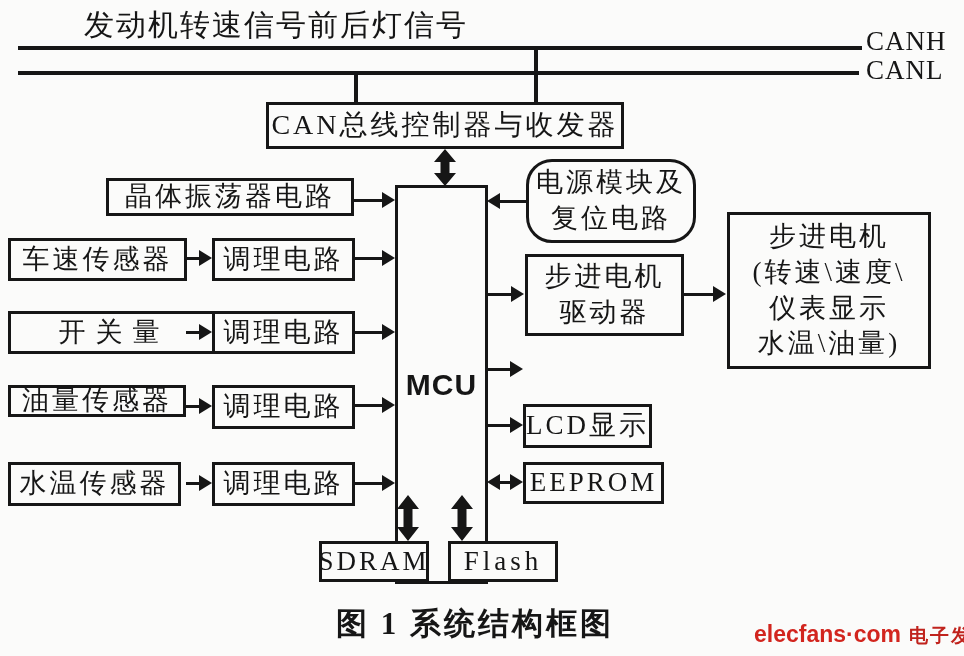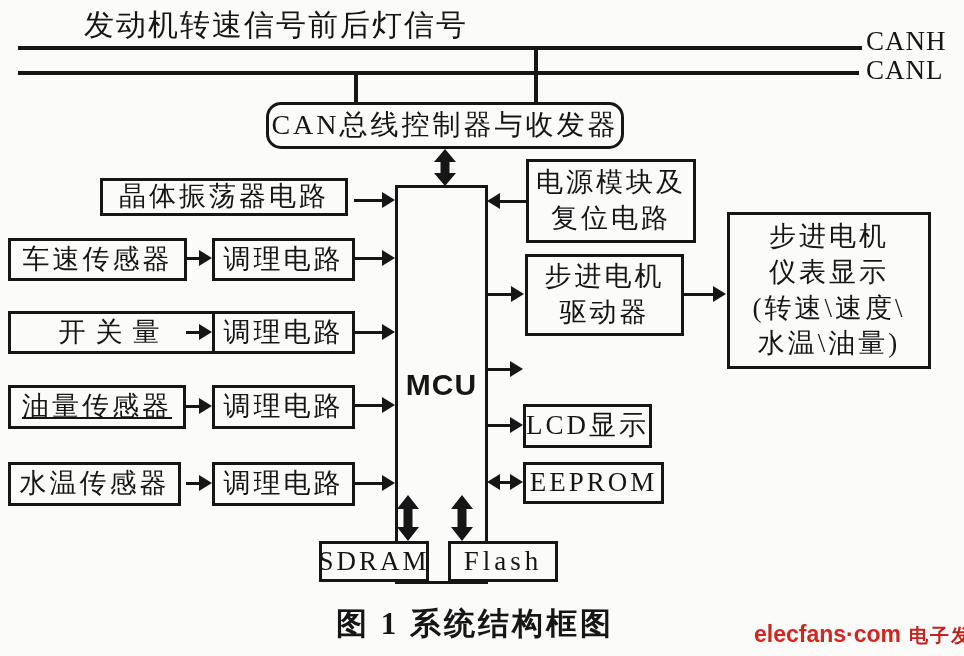--- a/index.html
+++ b/index.html
@@ -64,33 +64,33 @@
   <div class="lbl" id="top-signal-label">发动机转速信号前后灯信号</div>
 
   <div class="hline" style="left:18px;top:46px;width:844px;height:4px;"></div>
   <div class="hline" style="left:18px;top:71px;width:841px;height:4px;"></div>
   <div class="lbl" id="canh-label">CANH</div>
   <div class="lbl" id="canl-label">CANL</div>
 
   <div class="vline" style="left:354px;top:71px;width:4px;height:33px;"></div>
   <div class="vline" style="left:534px;top:48px;width:4px;height:56px;"></div>
 
-  <div class="box" style="left:266px;top:102px;width:358px;height:47px;font-size:28px;border-radius:15px;">
+  <div class="box" style="left:266px;top:102px;width:358px;height:47px;font-size:28px;">
     <span class="ln">CAN总线控制器与收发器</span>
   </div>
 
   <svg class="fat" style="left:434px;top:149px;" width="22" height="37" viewBox="0 0 22 37">
     <path d="M11 0 L22 13 H15.5 V24 H22 L11 37 L0 24 H6.5 V13 H0 Z"></path>
   </svg>
 
   <div class="box" id="mcu-box" style="left:395px;top:185px;width:93px;height:399px;">
     <span class="ln">MCU</span>
   </div>
 
-  <div class="box" style="left:100px;top:178px;width:248px;height:38px;">
+  <div class="box" style="left:106px;top:178px;width:248px;height:38px;">
     <span class="ln">晶体振荡器电路</span>
   </div>
   <div class="harrow hr" style="left:354px;top:199px;width:28px;"></div>
 
   <div class="box" style="left:8px;top:238px;width:179px;height:43px;">
     <span class="ln">车速传感器</span>
   </div>
   <div class="harrow hr" style="left:187px;top:257px;width:12px;"></div>
   <div class="box" style="left:212px;top:238px;width:143px;height:43px;">
     <span class="ln">调理电路</span>
@@ -99,55 +99,55 @@
 
   <div class="box sp10" style="left:8px;top:311px;width:212px;height:43px;">
     <span class="ln">开关量</span>
   </div>
   <div class="harrow hr" style="left:186px;top:331px;width:13px;"></div>
   <div class="box" style="left:212px;top:311px;width:143px;height:43px;">
     <span class="ln">调理电路</span>
   </div>
   <div class="harrow hr" style="left:354px;top:331px;width:28px;"></div>
 
-  <div class="box" style="left:8px;top:385px;width:178px;height:44px;text-decoration:underline;">
+  <div class="box" style="left:8px;top:385px;width:178px;height:32px;">
     <span class="ln">油量传感器</span>
   </div>
   <div class="harrow hr" style="left:186px;top:405px;width:13px;"></div>
   <div class="box" style="left:212px;top:385px;width:143px;height:44px;">
     <span class="ln">调理电路</span>
   </div>
   <div class="harrow hr" style="left:354px;top:404px;width:28px;"></div>
 
   <div class="box" style="left:8px;top:462px;width:173px;height:44px;">
     <span class="ln">水温传感器</span>
   </div>
   <div class="harrow hr" style="left:186px;top:482px;width:13px;"></div>
   <div class="box" style="left:212px;top:462px;width:143px;height:44px;">
     <span class="ln">调理电路</span>
   </div>
   <div class="harrow hr" style="left:354px;top:482px;width:28px;"></div>
 
-  <div class="box" style="left:526px;top:159px;width:170px;height:84px;">
+  <div class="box" style="left:526px;top:159px;width:170px;height:84px;border-radius:26px;">
     <span class="ln">电源模块及</span>
     <span class="ln">复位电路</span>
   </div>
   <div class="harrow hl" style="left:500px;top:200px;width:27px;"></div>
 
   <div class="box" style="left:525px;top:254px;width:159px;height:82px;">
     <span class="ln">步进电机</span>
     <span class="ln">驱动器</span>
   </div>
   <div class="harrow hr" style="left:487px;top:293px;width:24px;"></div>
   <div class="harrow hr" style="left:684px;top:293px;width:29px;"></div>
 
   <div class="box" style="left:727px;top:212px;width:204px;height:157px;">
     <span class="ln">步进电机</span>
+    <span class="ln">(转速\速度\</span>
     <span class="ln">仪表显示</span>
-    <span class="ln">(转速\速度\</span>
     <span class="ln">水温\油量)</span>
   </div>
 
   <div class="harrow hr" style="left:487px;top:368px;width:23px;"></div>
 
   <div class="box" style="left:523px;top:404px;width:129px;height:44px;">
     <span class="ln">LCD显示</span>
   </div>
   <div class="harrow hr" style="left:487px;top:424px;width:23px;"></div>
 

